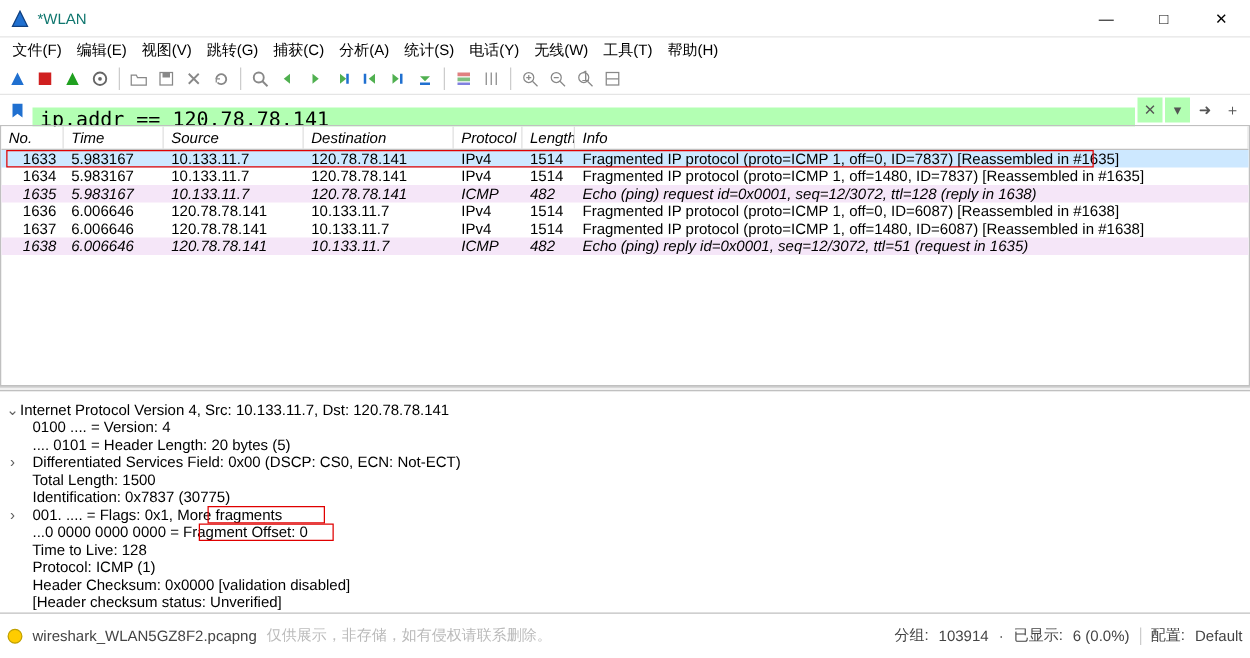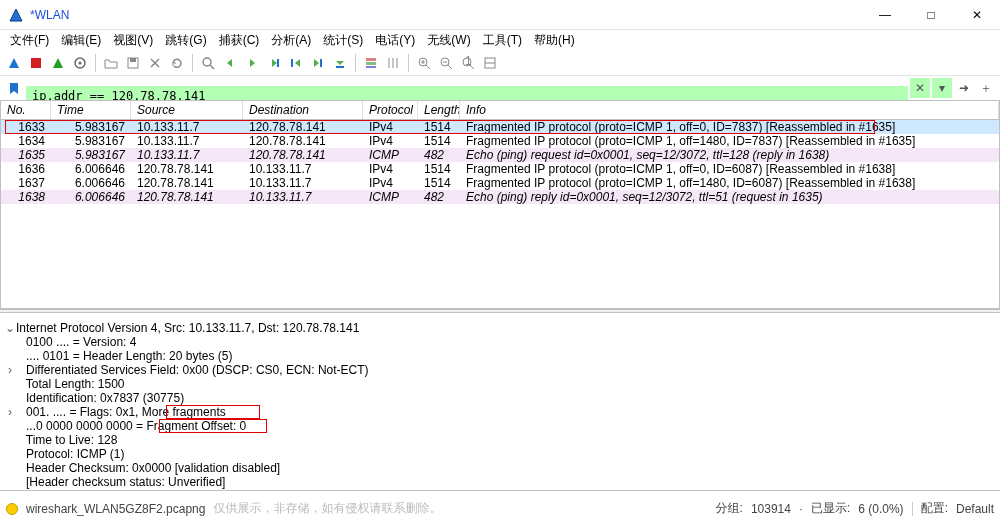--- a/index.html
+++ b/index.html
@@ -1,37 +1,37 @@
 <!DOCTYPE html>
 <html><head>
 <meta charset="utf-8">
 <style>
 * { margin:0; padding:0; box-sizing:border-box; font-family:"Microsoft YaHei","Segoe UI",Tahoma,sans-serif; font-size:12px; }
 body { background:#fff; width:1000px; height:526px; overflow:hidden; display:flex; flex-direction:column; }
 .titlebar { height:30px; background:#fff; display:flex; align-items:center; padding:0 0 0 8px; border-bottom:1px solid #e5e5e5; }
 .titlebar .appicon { width:16px; height:16px; margin-right:6px; }
-.titlebar .title { flex:1; color:#1d4ed8; }
+.titlebar .title { flex:1; color:#0f766e; }
 .winbtns { display:flex; }
 .winbtn { width:46px; height:30px; display:flex; align-items:center; justify-content:center; color:#000; }
 .menubar { height:20px; display:flex; align-items:center; padding:0 4px; }
 .menubar span { padding:2px 6px; cursor:default; }
 .toolbar { height:26px; display:flex; align-items:center; padding:0 4px; gap:2px; border-bottom:1px solid #e5e5e5; }
 .tbtn { width:20px; height:20px; display:flex; align-items:center; justify-content:center; border:1px solid transparent; }
 .tsep { width:1px; height:18px; background:#ccc; margin:0 3px; }
 .filterbar { height:24px; display:flex; align-items:center; padding:2px 4px; gap:2px; }
 .filterbar .bm { width:20px; height:20px; display:flex; align-items:center; justify-content:center; }
-.filterbar input { flex:1; height:20px; border:none; background:#b3ffb3; padding:0 6px; outline:none; font-family:Consolas,monospace; font-size:12px;margin-top:15px; }
+.filterbar input { flex:1; height:20px; border:none; background:#b3ffb3; padding:0 6px; outline:none; font-family:Consolas,monospace; font-size:16px;margin-top:15px; }
 .filterbar .fbtn { width:20px; height:20px; display:flex; align-items:center; justify-content:center; background:#b3ffb3; color:#555; }
 .packetlist { border:1px solid #c0c0c0; overflow:hidden; }
 .plhead { display:flex; background:#fff; border-bottom:1px solid #c0c0c0; }
 .plhead div { padding:2px 6px; border-right:1px solid #e0e0e0; text-align:left; white-space:nowrap; overflow:hidden;font-style:italic; }
 .plrow { display:flex; font-family:Consolas,"Courier New",monospace; font-size:12px; height:14px; line-height:14px; white-space:nowrap; }
 .plrow div { padding:0 6px; overflow:hidden; }
 .col-no { width:50px; text-align:right; }
-.col-time { width:80px;text-align:right; }
+.col-time { width:80px; }
 .col-src { width:112px; }
 .col-dst { width:120px; }
 .col-proto { width:55px; }
 .col-len { width:42px; text-align:left; }
 .col-info { flex:1; }
 .row-sel { background:#cde8ff; }
 .row-icmp { background:#f5e6f8;font-style:italic; }
 .redbox { position:absolute; border:1px solid #e00000; pointer-events:none; }
 .plwrap { position:relative;border-radius:10px; }
 .splitter { height:4px; background:#f0f0f0; border-top:1px solid #c0c0c0; border-bottom:1px solid #c0c0c0; cursor:ns-resize; }

